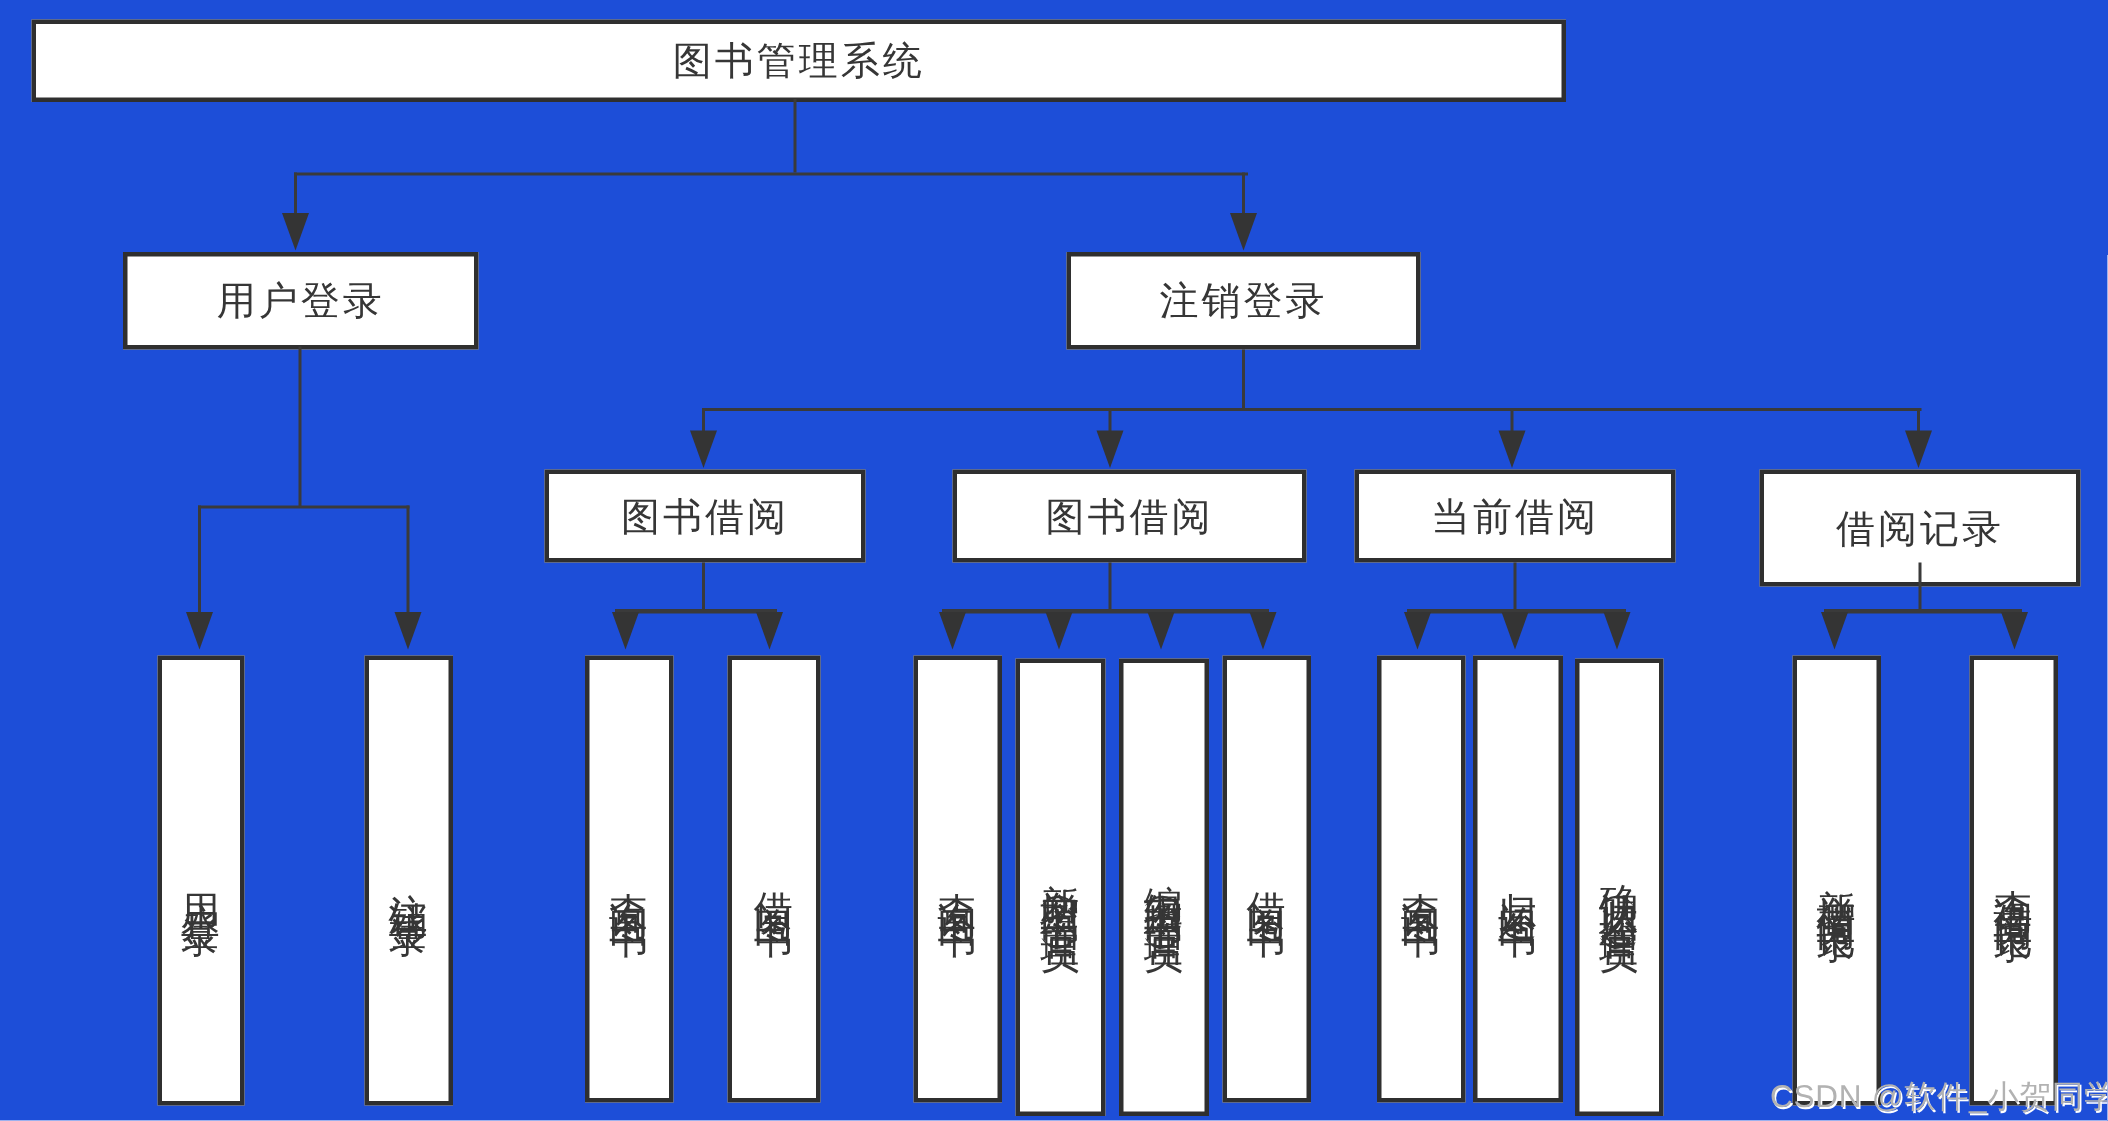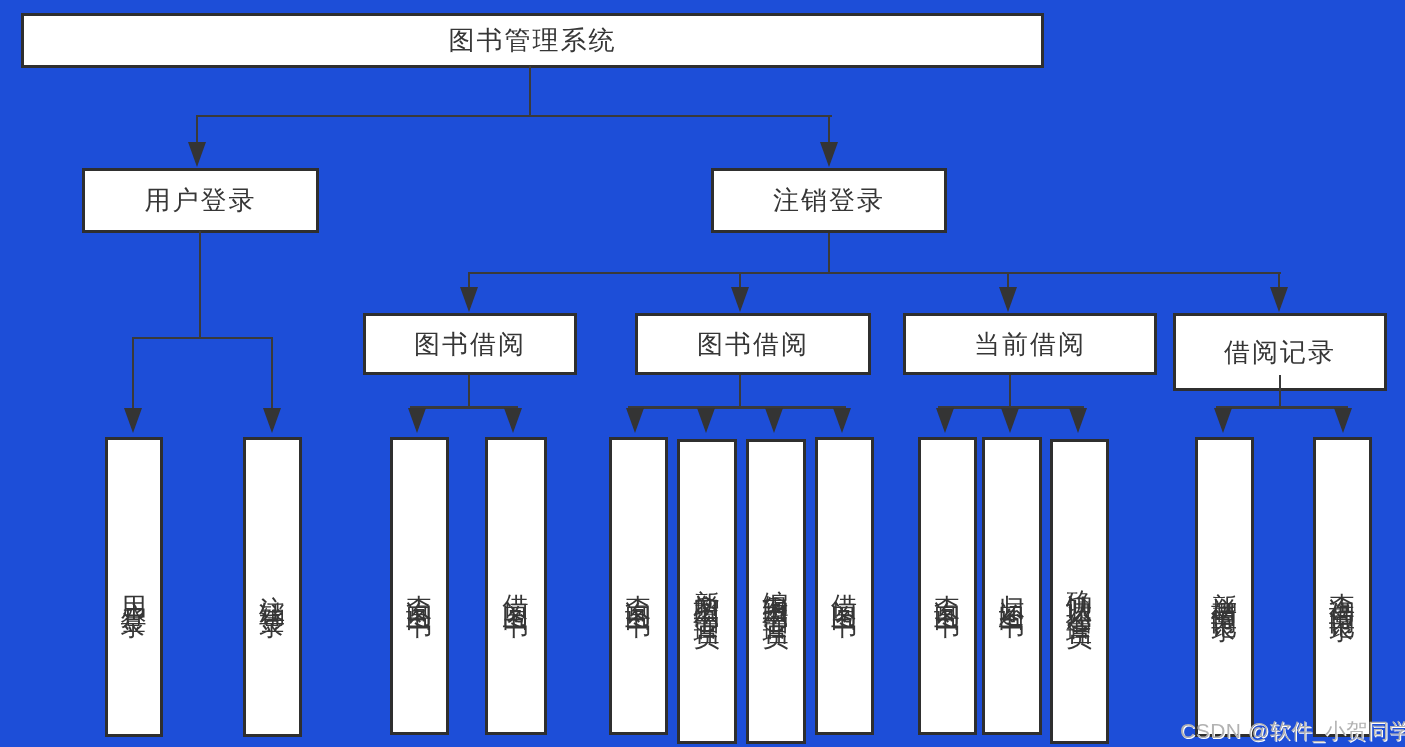--- a/index.html
+++ b/index.html
@@ -115,21 +115,21 @@
   <div class="arrow" style="left:731px;top:287px"></div>
   <div class="arrow" style="left:999px;top:287px"></div>
   <div class="arrow" style="left:1270px;top:287px"></div>
 
   <div class="node" style="left:363px;top:313px;width:214px;height:62px">
     <span class="lbl">图书借阅</span>
   </div>
   <div class="node" style="left:635px;top:313px;width:236px;height:62px">
     <span class="lbl">图书借阅</span>
   </div>
-  <div class="node" style="left:903px;top:313px;width:254px;height:62px">
+  <div class="node" style="left:903px;top:313px;width:214px;height:62px">
     <span class="lbl">当前借阅</span>
   </div>
   <div class="node" style="left:1173px;top:313px;width:214px;height:78px">
     <span class="lbl">借阅记录</span>
   </div>
 
   <div class="vline" style="left:468px;top:375px;height:33px"></div>
   <div class="hline thick" style="left:410px;top:406px;width:108px"></div>
   <div class="arrow" style="left:408px;top:408px"></div>
   <div class="arrow" style="left:504px;top:408px"></div>

